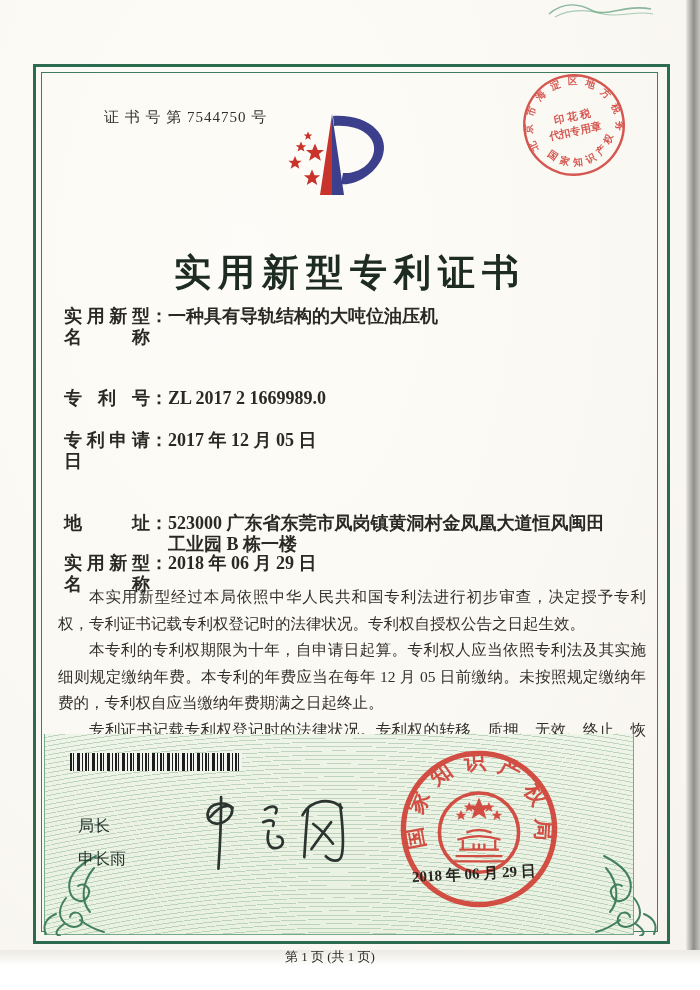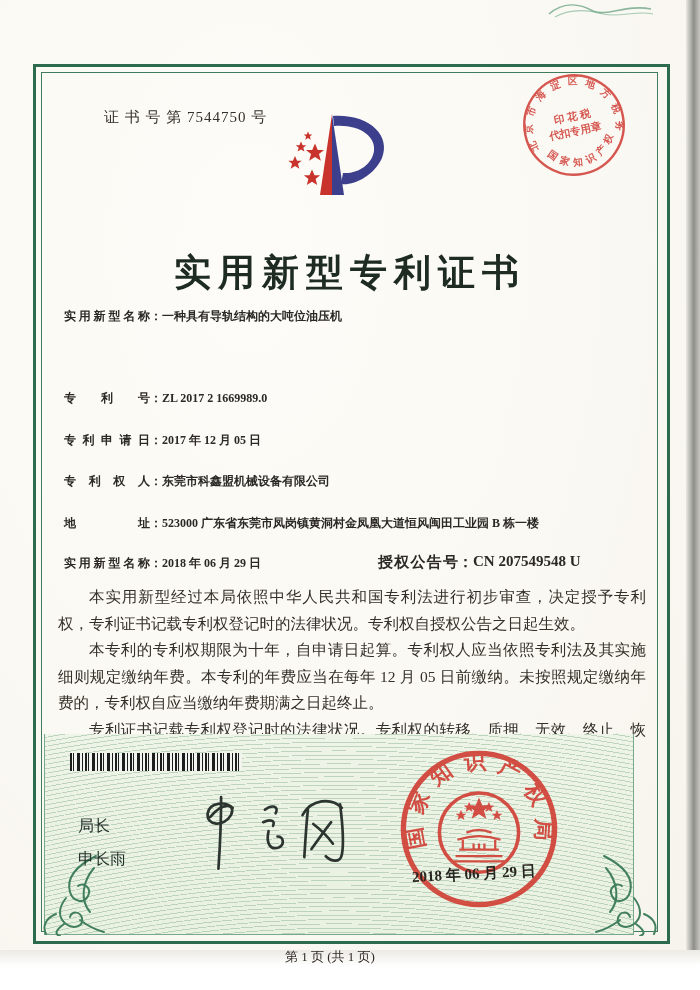--- a/index.html
+++ b/index.html
@@ -16,21 +16,21 @@
   .frame-outer{position:absolute;left:33px;top:64px;width:631px;height:874px;
     border:3px solid #2c6b4e;}
   .frame-inner{position:absolute;left:41px;top:72px;width:615px;height:858px;
     border:1px solid #3f7d5e;}
   .cert-no{position:absolute;left:64px;top:108px;font-size:15px;letter-spacing:1px;color:#33302a;margin-left:40px;}
   .title{position:absolute;left:100px;top:208px;width:500px;text-align:center;
     font-size:37px;font-weight:600;letter-spacing:7px;color:#1d2b23;margin-top:40px;}
   .logo{position:absolute;left:275px;top:106px;width:120px;height:100px;}
   .stamp{position:absolute;left:517px;top:68px;width:114px;height:114px;
     transform:rotate(-12deg);opacity:.85;}
-  .frow{position:absolute;left:64px;width:570px;font-size:12px;font-weight:600;color:#2b2925;line-height:21px;}
+  .frow{position:absolute;left:64px;width:570px;font-size:18px;font-weight:600;color:#2b2925;line-height:21px;}
   .flabel{display:inline-block;width:86px;text-align:justify;text-align-last:justify;vertical-align:top;}
   .colon{display:inline-block;vertical-align:top;}
   .fvalue{display:inline-block;vertical-align:top;max-width:440px;}
   .frow-right{position:absolute;left:378px;width:280px;font-size:15px;font-weight:600;color:#2b2925;}
   .frow-right .flabel{width:80px;}
   .paras{position:absolute;left:58px;top:584px;width:588px;font-size:15.5px;
     line-height:26.5px;text-align:justify;color:#332f29;}
   .paras p{margin:0;text-indent:2em;}
   .band{position:absolute;left:44px;top:734px;width:588px;height:200px;
     border-left:1px solid #77a98c;border-right:1px solid #77a98c;border-bottom:1px solid #77a98c;
@@ -100,31 +100,25 @@
 
   <div class="frow" style="top:306px">
     <span class="flabel">实用新型名称</span><span class="colon">：</span><span class="fvalue">一种具有导轨结构的大吨位油压机</span>
   </div>
   <div class="frow" style="top:388px">
     <span class="flabel">专利号</span><span class="colon">：</span><span class="fvalue">ZL 2017 2 1669989.0</span>
   </div>
   <div class="frow" style="top:430px">
     <span class="flabel">专利申请日</span><span class="colon">：</span><span class="fvalue">2017 年 12 月 05 日</span>
   </div>
-  <div class="frow" style="top:471px">
-    <span class="flabel">专利权人</span><span class="colon">：</span><span class="fvalue">东莞市科鑫盟机械设备有限公司</span>
-  </div>
   <div class="frow" style="top:513px">
     <span class="flabel">地址</span><span class="colon">：</span><span class="fvalue" style="width:438px">523000 广东省东莞市凤岗镇黄洞村金凤凰大道恒风闽田工业园 B 栋一楼</span>
   </div>
   <div class="frow" style="top:553px">
     <span class="flabel">实用新型名称</span><span class="colon">：</span><span class="fvalue">2018 年 06 月 29 日</span>
-  </div>
-  <div class="frow-right" style="top:553px">
-    <span class="flabel">授权公告号</span><span class="colon">：</span><span class="fvalue">CN 207549548 U</span>
   </div>
 
   <div class="paras">
     <p>本实用新型经过本局依照中华人民共和国专利法进行初步审查，决定授予专利权，专利证书记载专利权登记时的法律状况。专利权自授权公告之日起生效。</p>
     <p>本专利的专利权期限为十年，自申请日起算。专利权人应当依照专利法及其实施细则规定缴纳年费。本专利的年费应当在每年 12 月 05 日前缴纳。未按照规定缴纳年费的，专利权自应当缴纳年费期满之日起终止。</p>
     <p>专利证书记载专利权登记时的法律状况。专利权的转移、质押、无效、终止、恢复和专利权人的姓名或名称、国籍、地址变更等事项记载在专利登记簿上。</p>
   </div>
 
   <div class="band"></div>
   <svg class="ornament orn-bl" viewBox="0 0 72 88">

